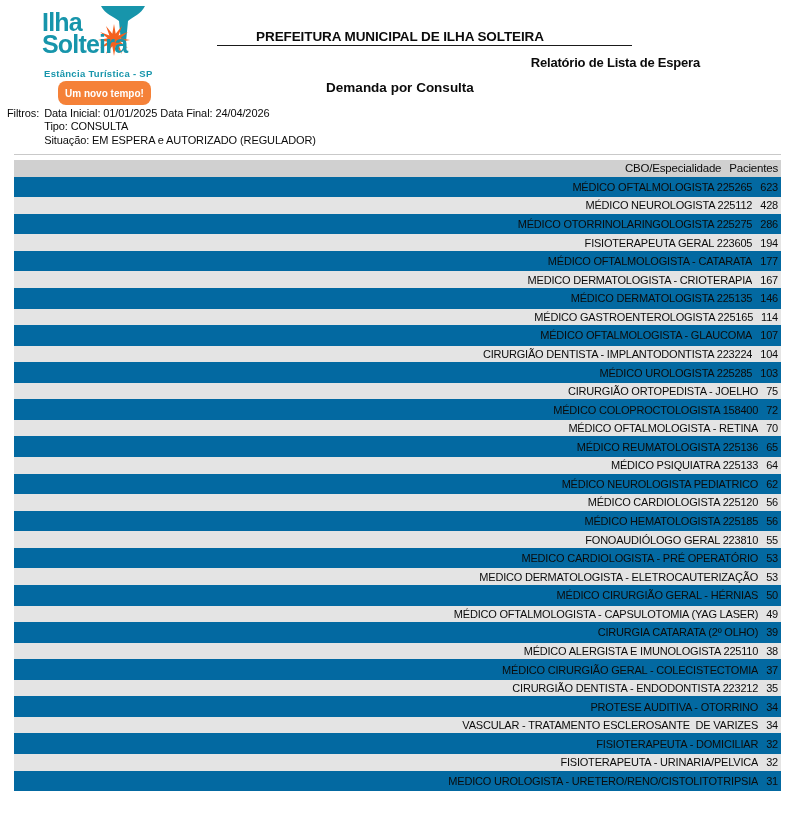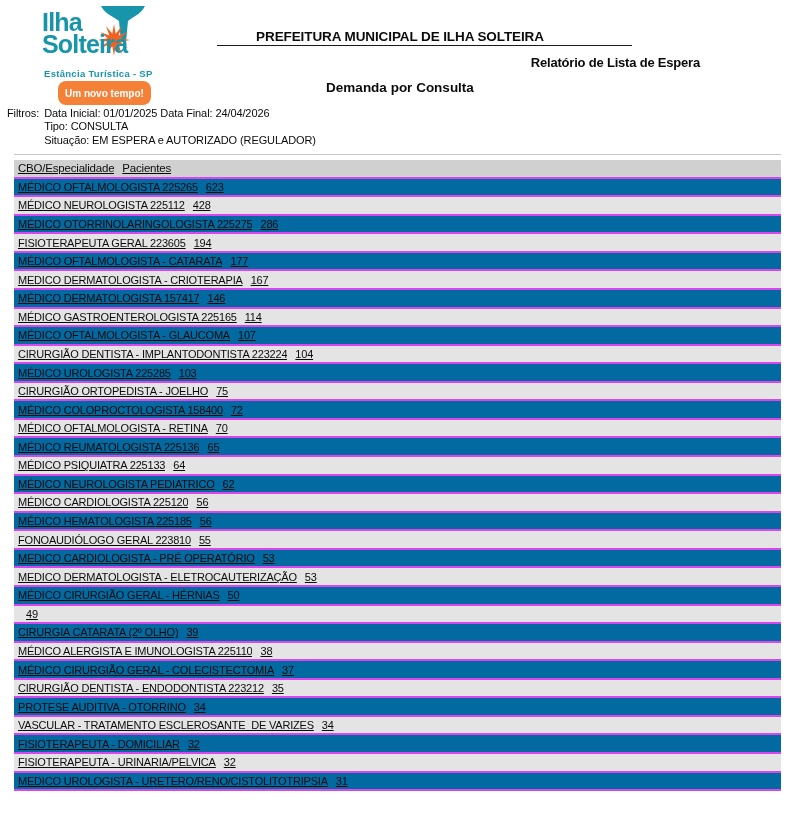--- a/index.html
+++ b/index.html
@@ -57,22 +57,22 @@
   .filter-line { white-space:pre; }
 
   
   .top-rule {
     position:absolute; left:14px; top:154px; width:767px; height:0;
     border-top:1px solid var(--rule);
   }
   .table { position:absolute; left:14px; top:160px; width:767px; }
   .thead, .row {
     box-sizing:border-box; display:flex; align-items:center;
-    justify-content:flex-start; padding:0 3px 0 4px;
-    border-bottom:2px solid #d946ef; letter-spacing:-0.2px;text-decoration:underline;
+    justify-content:flex-end; padding:0 3px 0 4px;
+    border-bottom:2px solid #0369a1; letter-spacing:-0.2px;
   }
   .thead { height:18.6px; background:var(--header_bg); font-size:11.5px; }
   .row { height:18.57px; font-size:11px; background:#0369a1; }
   .tbody .row:nth-child(even) { background:var(--row_alt); }
   .cname { white-space:pre; overflow:hidden; }
   .ccount { text-align:right; white-space:nowrap; padding-left:8px; }
 </style>
 </head>
 <body style="--teal: #1795ab; --orange: #f4611f; --badge: #f58138; --header_bg: #d0d0d0; --row_alt: #e4e4e4; --rule: #c9c9c9; --text: #0b0b0b;">
 
@@ -128,21 +128,21 @@
   </div>
       <div class="row">
     <span class="cname">MÉDICO OFTALMOLOGISTA - CATARATA</span>
     <span class="ccount">177</span>
   </div>
       <div class="row">
     <span class="cname">MEDICO DERMATOLOGISTA - CRIOTERAPIA</span>
     <span class="ccount">167</span>
   </div>
       <div class="row">
-    <span class="cname">MÉDICO DERMATOLOGISTA 157417</span>
+    <span class="cname">MÉDICO DERMATOLOGISTA 225135</span>
     <span class="ccount">146</span>
   </div>
       <div class="row">
     <span class="cname">MÉDICO GASTROENTEROLOGISTA 225165</span>
     <span class="ccount">114</span>
   </div>
       <div class="row">
     <span class="cname">MÉDICO OFTALMOLOGISTA - GLAUCOMA</span>
     <span class="ccount">107</span>
   </div>
@@ -196,20 +196,21 @@
   </div>
       <div class="row">
     <span class="cname">MEDICO DERMATOLOGISTA - ELETROCAUTERIZAÇÃO</span>
     <span class="ccount">53</span>
   </div>
       <div class="row">
     <span class="cname">MÉDICO CIRURGIÃO GERAL - HÉRNIAS</span>
     <span class="ccount">50</span>
   </div>
       <div class="row">
+    <span class="cname">MÉDICO OFTALMOLOGISTA - CAPSULOTOMIA (YAG LASER)</span>
     <span class="ccount">49</span>
   </div>
       <div class="row">
     <span class="cname">CIRURGIA CATARATA (2º OLHO)</span>
     <span class="ccount">39</span>
   </div>
       <div class="row">
     <span class="cname">MÉDICO ALERGISTA E IMUNOLOGISTA 225110</span>
     <span class="ccount">38</span>
   </div>

